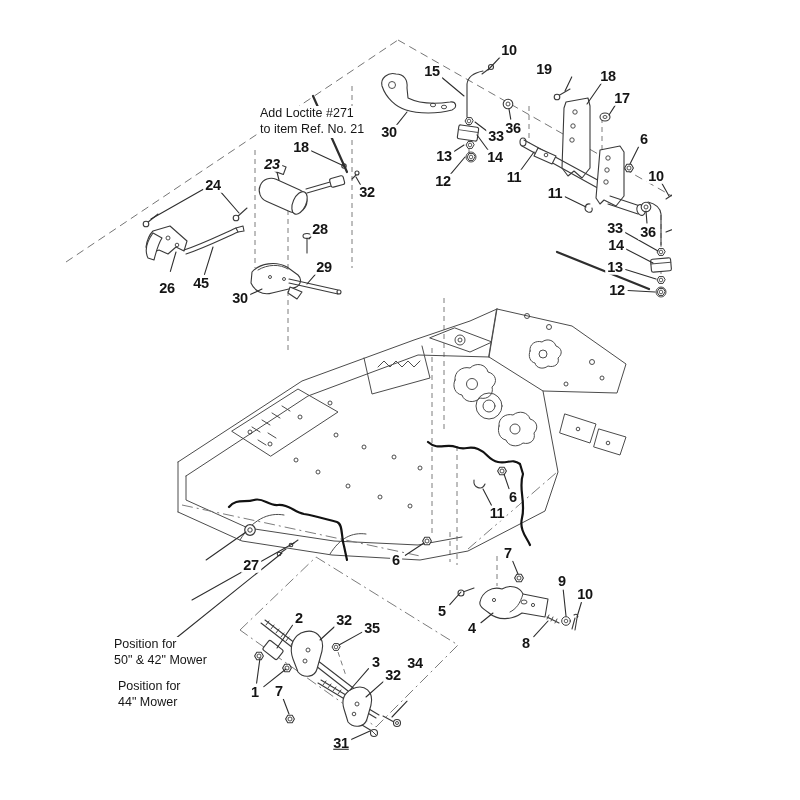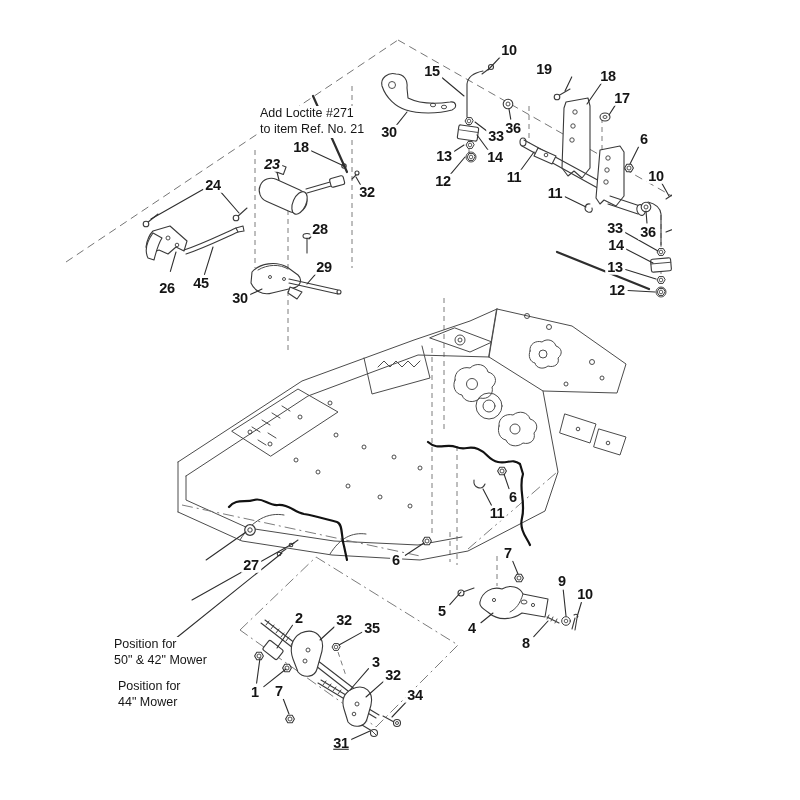--- a/index.html
+++ b/index.html
@@ -417,21 +417,21 @@
       <div class="callout" style="left: 442px; top: 611px;">5</div>
       <div class="callout" style="left: 472px; top: 628px;">4</div>
       <div class="callout" style="left: 526px; top: 643px;">8</div>
       <div class="callout" style="left: 562px; top: 581px;">9</div>
       <div class="callout" style="left: 585px; top: 594px;">10</div>
       <div class="callout" style="left: 299px; top: 618px;">2</div>
       <div class="callout" style="left: 344px; top: 620px;">32</div>
       <div class="callout" style="left: 372px; top: 628px;">35</div>
       <div class="callout" style="left: 376px; top: 662px;">3</div>
       <div class="callout" style="left: 393px; top: 675px;">32</div>
-      <div class="callout" style="left: 415px; top: 695px;">34</div>
+      <div class="callout" style="left: 415px; top: 663px;">34</div>
       <div class="callout" style="left: 341px; top: 743px; text-decoration: underline;">31</div>
       <div class="callout" style="left: 255px; top: 692px;">1</div>
       <div class="callout" style="left: 279px; top: 691px;">7</div>
     </div>
 
   <div id="annotation-layer">
       <div class="annotation" style="left: 258px; top: 58px;">
         <div>Add Loctite #271</div>
         <div>to item Ref. No. 21</div>
       </div>

